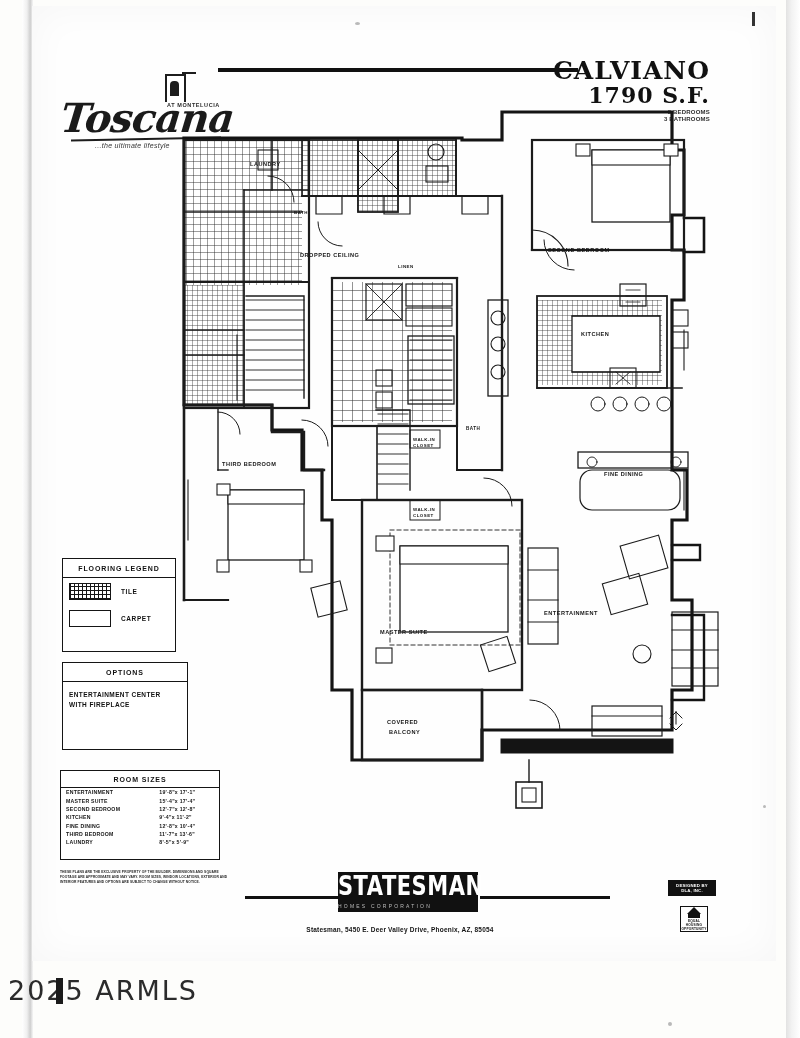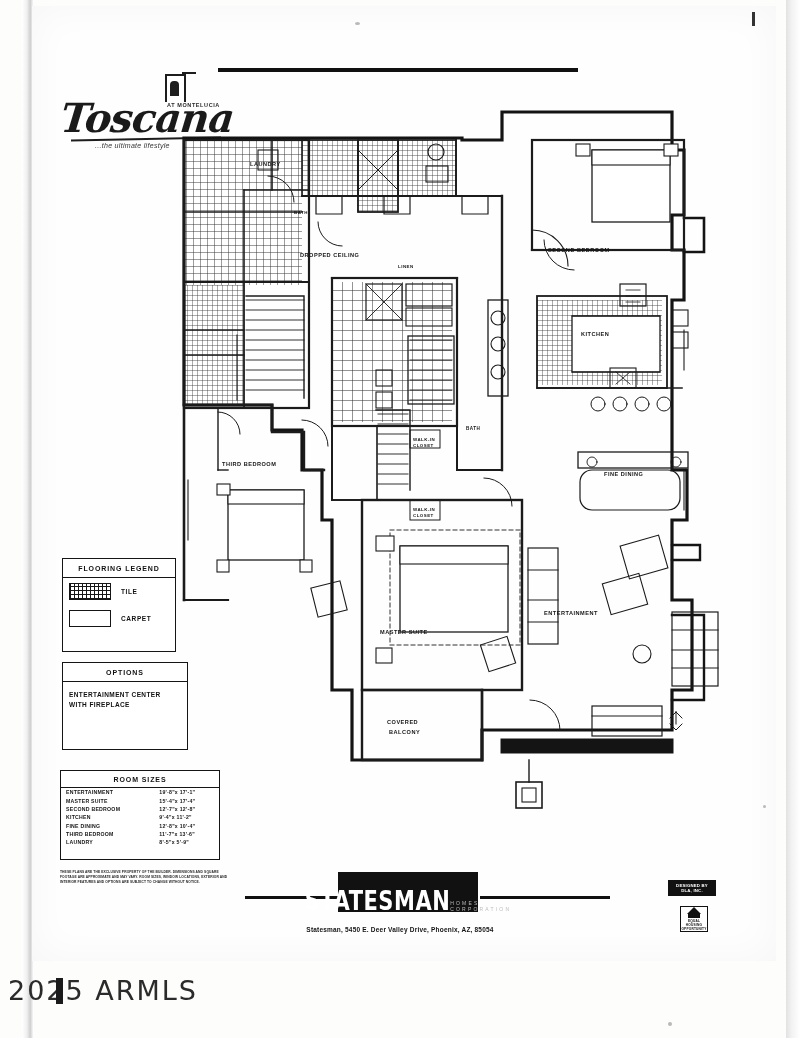--- a/index.html
+++ b/index.html
@@ -112,22 +112,22 @@
     font-weight:bold;
   }
 
   
   #footer{position:absolute;left:0;top:866px;width:800px;height:80px;}
   .foot-rule{position:absolute;height:3px;background:#111;top:30px;}
   #foot-rule-l{left:245px;width:95px;}
   #foot-rule-r{left:480px;width:130px;}
   #statesman-logo{
     position:absolute;left:338px;top:872px;width:140px;height:40px;
-    background:#111;display:flex;
-    align-items:flex-end;justify-content:center;
+    background:#111;display:flex;flex-direction:column;
+    align-items:flex-start;justify-content:center;
   }
   #statesman-logo .s1{
     color:#fff;font-family:"DejaVu Sans",sans-serif;font-weight:bold;
     font-size:21px;letter-spacing:.5px;line-height:1;
     transform:scaleY(1.25);
   }
   #statesman-logo .s2{
     color:#bdbdbd;font-size:5px;letter-spacing:2.2px;margin-top:6px;
   }
   #statesman-address{
@@ -178,20 +178,26 @@
   <div id="logo-block">
     <div class="logo-tower"></div>
     <div class="logo-flag"></div>
     <div class="logo-sub">AT MONTELUCIA</div>
     <div class="logo-script">Toscana</div>
     <div class="logo-underline"></div>
     <div class="logo-tag">...the ultimate lifestyle</div>
   </div>
 
   <div id="title-rule"></div>
+  <div id="plan-title">
+    <div class="t1">CALVIANO</div>
+    <div class="t2">1790 S.F.</div>
+    <div class="t3" style="white-space:pre-line;">3 BEDROOMS
+3 BATHROOMS</div>
+  </div>
 
   <svg id="floorplan-svg" width="712" height="860" viewBox="0 0 712 860">
     <defs>
       <pattern id="tilehatch" width="7" height="7" patternUnits="userSpaceOnUse">
         <rect width="7" height="7" fill="#ffffff"></rect>
         <path d="M0 0 H7 M0 0 V7" stroke="#252525" stroke-width="0.9"></path>
       </pattern>
       <pattern id="tilefine" width="5" height="5" patternUnits="userSpaceOnUse">
         <rect width="5" height="5" fill="#ffffff"></rect>
         <path d="M0 0 H5 M0 0 V5" stroke="#303030" stroke-width="0.8"></path>

